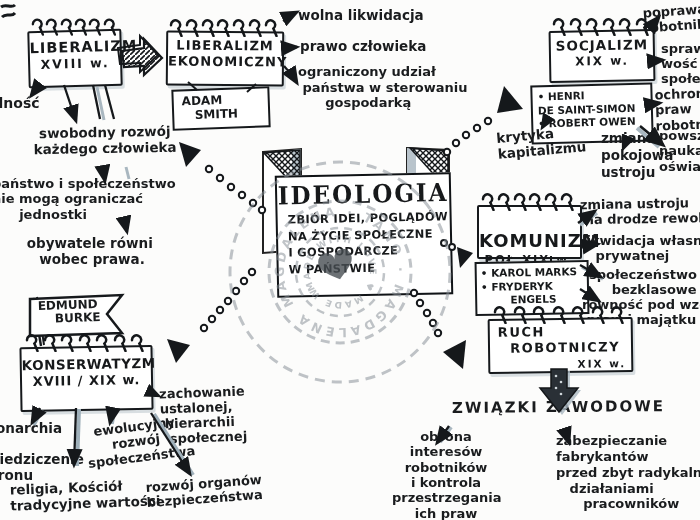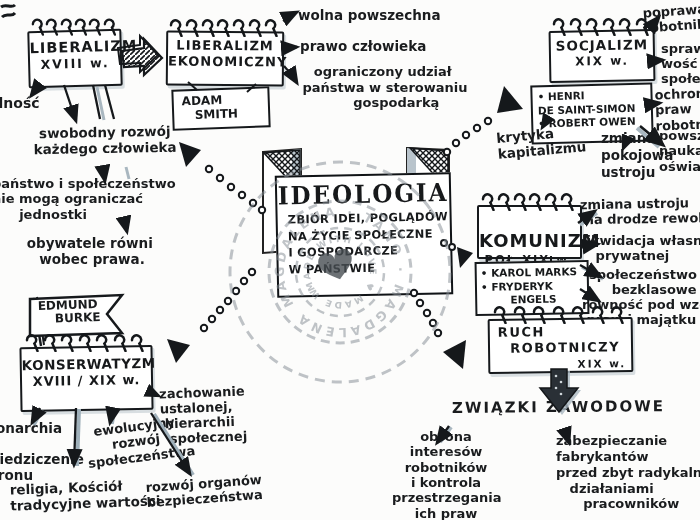--- a/index.html
+++ b/index.html
@@ -112,23 +112,23 @@
       <svg width="15" height="20" viewBox="0 0 15 20">
         <path d="M3,8.2 a4.6,4.6 0 1 1 7.4,3.4 L13.5,19" fill="none" stroke="#14171a" stroke-width="2.5" stroke-linecap="round"></path>
       </svg>
     </div>
   <div class="nb" style="left:166px;top:31px;width:114px;height:51px;transform:rotate(.5deg);">
     <div class="t" style="font-size:13px;margin-top:5px;">LIBERALIZM
 EKONOMICZNY</div>
   </div>
   <div class="plainbox" style="left:172px;top:88px;width:86px;height:34px;transform:rotate(-2deg);font-size:12px;padding:3px 0 0 8px;line-height:1.2;">ADAM
    SMITH</div>
-  <div class="note" style="left:298px;top:8px;font-size:13.5px;">wolna powszechna</div>
+  <div class="note" style="left:298px;top:8px;font-size:13.5px;">wolna likwidacja</div>
   <div class="note" style="left:300px;top:39px;font-size:13.5px;">prawo człowieka</div>
-  <div class="note" style="left:298px;top:64px;font-size:13px;line-height:1.2;text-align:center;">ograniczony udział
+  <div class="note" style="left:298px;top:64px;font-size:13px;line-height:1.2;">ograniczony udział
  państwa w sterowaniu
       gospodarką</div>
 
   <div class="spiral" style="left:551px;top:16px;width:98px;">
       <svg width="15" height="20" viewBox="0 0 15 20">
         <path d="M3,8.2 a4.6,4.6 0 1 1 7.4,3.4 L13.5,19" fill="none" stroke="#14171a" stroke-width="2.5" stroke-linecap="round"></path>
       </svg>
       <svg width="15" height="20" viewBox="0 0 15 20">
         <path d="M3,8.2 a4.6,4.6 0 1 1 7.4,3.4 L13.5,19" fill="none" stroke="#14171a" stroke-width="2.5" stroke-linecap="round"></path>
       </svg>

